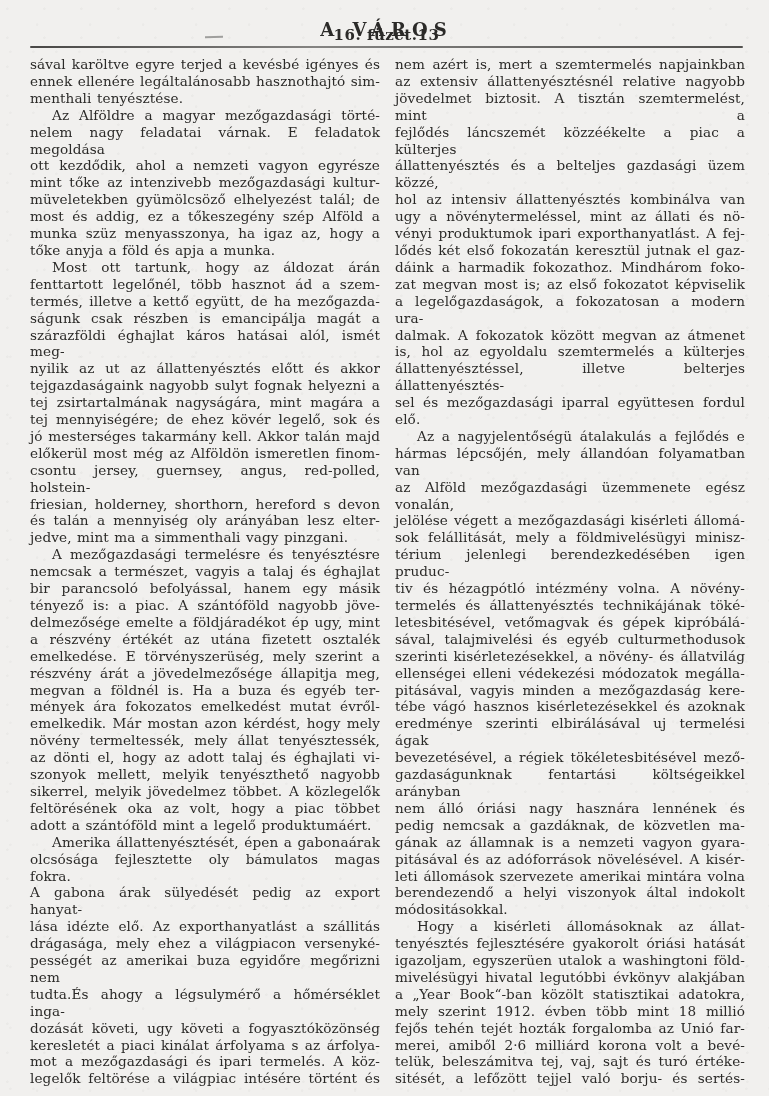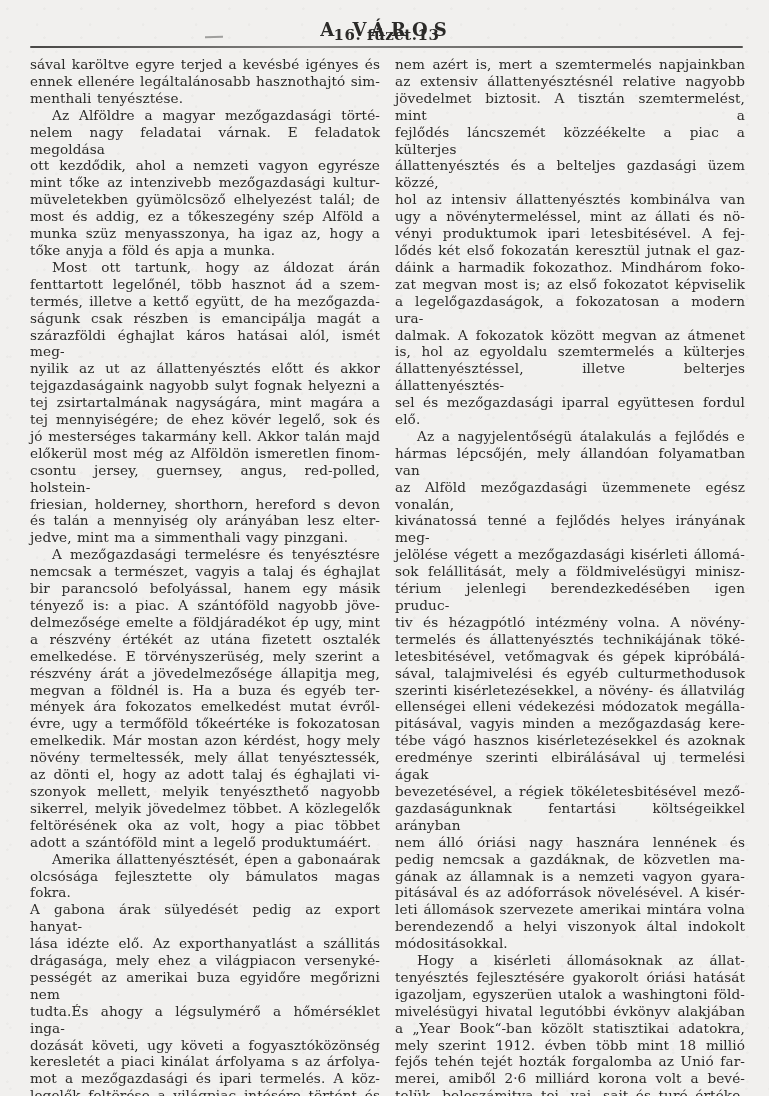--- a/index.html
+++ b/index.html
@@ -123,21 +123,20 @@
         <div class="line indent">A mezőgazdasági termelésre és tenyésztésre</div>
         <div class="line">nemcsak a természet, vagyis a talaj és éghajlat</div>
         <div class="line">bir parancsoló befolyással, hanem egy másik</div>
         <div class="line">tényező is: a piac. A szántóföld nagyobb jöve-</div>
         <div class="line">delmezősége emelte a földjáradékot ép ugy, mint</div>
         <div class="line">a részvény értékét az utána fizetett osztalék</div>
         <div class="line">emelkedése. E törvényszerüség, mely szerint a</div>
         <div class="line">részvény árát a jövedelmezősége állapitja meg,</div>
         <div class="line">megvan a földnél is. Ha a buza és egyéb ter-</div>
         <div class="line">mények ára fokozatos emelkedést mutat évről-</div>
-        <div class="line">évre, ugy a termőföld tőkeértéke is fokozatosan</div>
         <div class="line">emelkedik. Már mostan azon kérdést, hogy mely</div>
         <div class="line">növény termeltessék, mely állat tenyésztessék,</div>
         <div class="line">az dönti el, hogy az adott talaj és éghajlati vi-</div>
         <div class="line">szonyok mellett, melyik tenyészthető nagyobb</div>
         <div class="line">sikerrel, melyik jövedelmez többet. A közlegelők</div>
         <div class="line">feltörésének oka az volt, hogy a piac többet</div>
         <div class="line last">adott a szántóföld mint a legelő produktumáért.</div>
         <div class="line indent">Amerika állattenyésztését, épen a gabonaárak</div>
         <div class="line">olcsósága fejlesztette oly bámulatos magas fokra.</div>
         <div class="line">A gabona árak sülyedését pedig az export hanyat-</div>
@@ -151,33 +150,32 @@
         <div class="line">legelők feltörése a világpiac intésére történt és</div>
       </div>
     <div class="column">
         <div class="line">nem azért is, mert a szemtermelés napjainkban</div>
         <div class="line">az extensiv állattenyésztésnél relative nagyobb</div>
         <div class="line">jövedelmet biztosit. A tisztán szemtermelést, mint a</div>
         <div class="line">fejlődés láncszemét közzéékelte a piac a külterjes</div>
         <div class="line">állattenyésztés és a belteljes gazdasági üzem közzé,</div>
         <div class="line">hol az intensiv állattenyésztés kombinálva van</div>
         <div class="line">ugy a növénytermeléssel, mint az állati és nö-</div>
-        <div class="line">vényi produktumok ipari letesbitésével. A fej-</div>
+        <div class="line">vényi produktumok ipari exporthanyatlást. A fej-</div>
         <div class="line">lődés két első fokozatán keresztül jutnak el gaz-</div>
         <div class="line">dáink a harmadik fokozathoz. Mindhárom foko-</div>
         <div class="line">zat megvan most is; az első fokozatot képviselik</div>
         <div class="line">a legelőgazdaságok, a fokozatosan a modern ura-</div>
         <div class="line">dalmak. A fokozatok között megvan az átmenet</div>
         <div class="line">is, hol az egyoldalu szemtermelés a külterjes</div>
         <div class="line">állattenyésztéssel, illetve belterjes állattenyésztés-</div>
         <div class="line last">sel és mezőgazdasági iparral együttesen fordul elő.</div>
         <div class="line indent">Az a nagyjelentőségü átalakulás a fejlődés e</div>
         <div class="line">hármas lépcsőjén, mely állandóan folyamatban van</div>
         <div class="line">az Alföld mezőgazdasági üzemmenete egész vonalán,</div>
-        <div class="line">kivánatossá tenné a fejlődés helyes irányának meg-</div>
         <div class="line">jelölése végett a mezőgazdasági kisérleti állomá-</div>
         <div class="line">sok felállitását, mely a földmivelésügyi minisz-</div>
         <div class="line">térium jelenlegi berendezkedésében igen pruduc-</div>
         <div class="line">tiv és hézagpótló intézmény volna. A növény-</div>
         <div class="line">termelés és állattenyésztés technikájának töké-</div>
         <div class="line">letesbitésével, vetőmagvak és gépek kipróbálá-</div>
         <div class="line">sával, talajmivelési és egyéb culturmethodusok</div>
         <div class="line">szerinti kisérletezésekkel, a növény- és állatvilág</div>
         <div class="line">ellenségei elleni védekezési módozatok megálla-</div>
         <div class="line">pitásával, vagyis minden a mezőgazdaság kere-</div>

